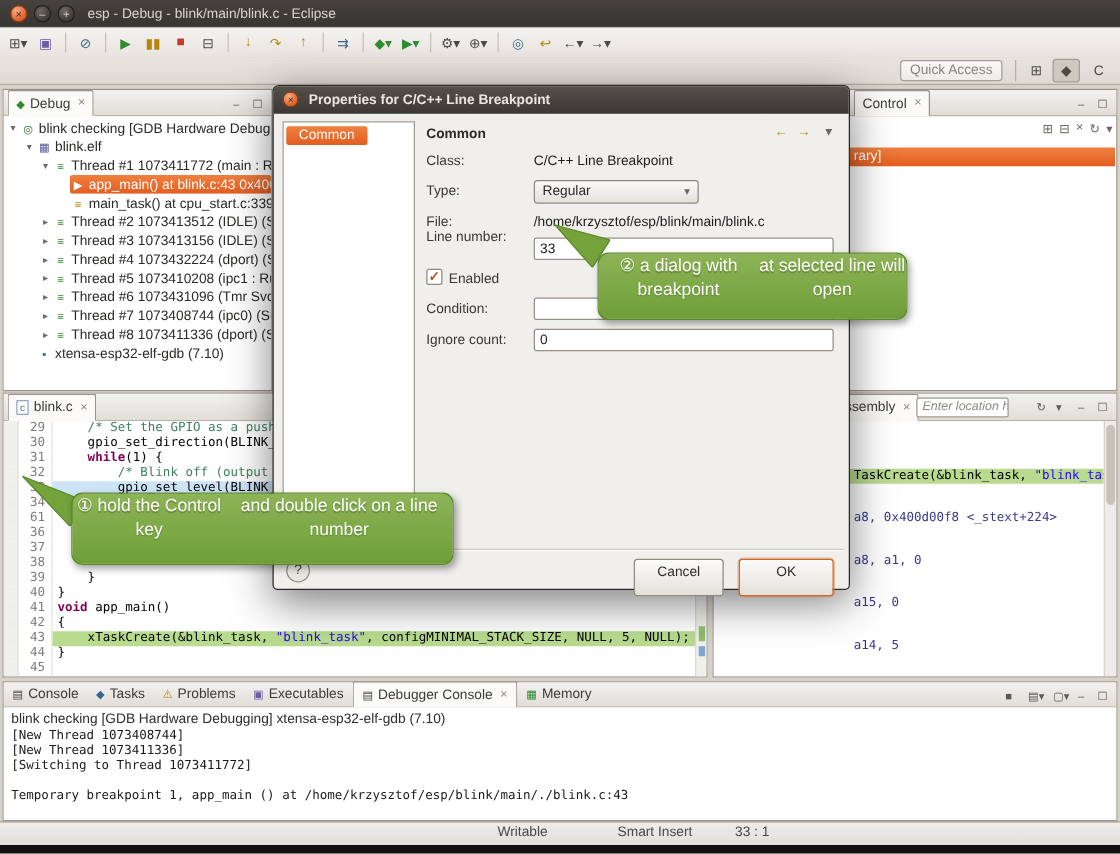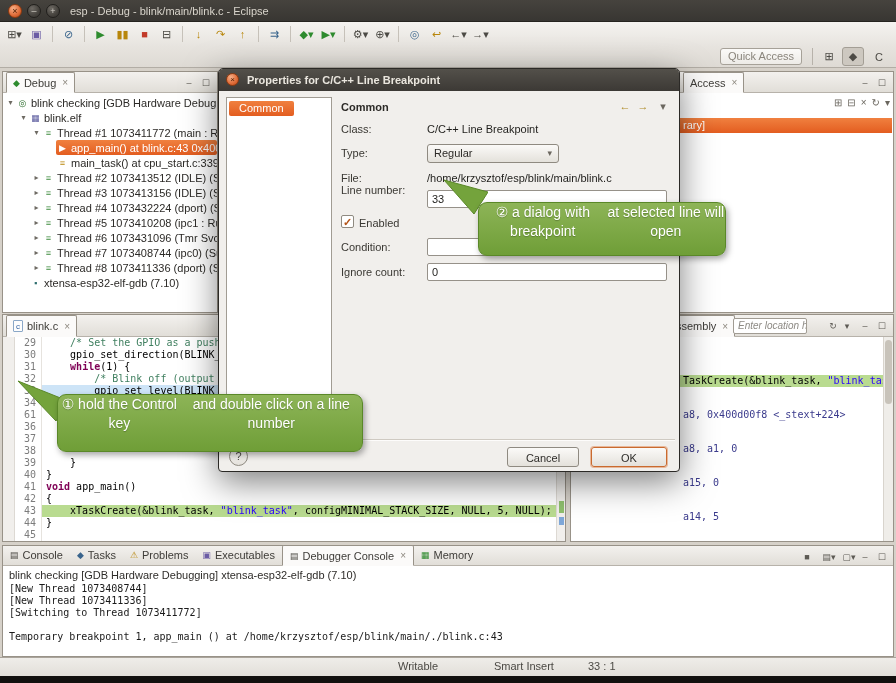--- a/index.html
+++ b/index.html
@@ -103,21 +103,21 @@
   #dlg-section{position:absolute;left:122px;top:32px;font-size:11px;font-weight:bold;color:#2c2a27;}
   .navic{position:absolute;top:29px;width:16px;height:16px;font-size:11px;color:#b08c28;text-align:center;line-height:16px;}
   .dlabel{position:absolute;font-size:11px;color:#3a3833;}
   .dvalue{position:absolute;font-size:11px;color:#1f1e1b;white-space:nowrap;}
   .dinput{position:absolute;height:18px;border:1px solid #969189;border-radius:2px;background:#fff;font-size:11px;font-family:"Liberation Sans",sans-serif;padding:0 4px;color:#1f1e1b;}
   #dlg-select{position:absolute;left:208px;top:75px;width:132px;height:19px;border:1px solid #8f8a81;border-radius:3px;background:linear-gradient(#fbfaf8,#e4e1db);font-size:11px;line-height:17px;padding:0 6px;color:#2c2a27;}
   #dlg-select .sel-arrow{float:right;color:#6b675f;font-size:9px;}
   .cbx{position:absolute;width:13px;height:13px;border:1px solid #8f8a81;border-radius:2px;background:#fff;font-size:11px;line-height:12px;text-align:center;color:#b4551a;font-weight:bold;}
   #dlg-hr{position:absolute;left:4px;right:4px;top:370px;border-top:1px solid #cfcac2;border-bottom:1px solid #fdfcfb;}
   #dlg-help{position:absolute;left:10px;top:378px;width:19px;height:19px;border:1px solid #8f8a81;border-radius:50%;background:linear-gradient(#fbfaf8,#e4e1db);font-size:11px;color:#4c4a45;text-align:center;line-height:17px;}
-  .dbtn{position:absolute;top:378px;height:20px;border:1px solid #8f8a81;border-radius:3px;background:linear-gradient(#fbfaf8,#e4e1db);font-size:11px;color:#2f2d2a;text-align:center;line-height:20px;}
+  .dbtn{position:absolute;top:378px;height:30px;border:1px solid #8f8a81;border-radius:3px;background:linear-gradient(#fbfaf8,#e4e1db);font-size:11px;color:#2f2d2a;text-align:center;line-height:20px;}
   #dlg-cancel{left:288px;width:72px;}
   #dlg-ok{left:372px;width:76px;border-color:#c96a2f;box-shadow:0 0 0 1px rgba(222,118,56,.45);}
 
   
   .callout{position:absolute;z-index:60;background:linear-gradient(#8db457,#6f9e37);border:1px solid #5a8828;border-radius:9px;box-shadow:2px 3px 6px rgba(0,0,0,.35);color:#fff;text-align:center;font-size:14px;line-height:19px;display:flex;flex-direction:row;justify-content:center;text-shadow:0 1px 1px rgba(0,0,0,.25);}
   .co-arrow{position:absolute;z-index:58;}
 </style>
 </head>
 <body>
 
@@ -268,21 +268,21 @@
             <span class="tic c-gdb">▪</span>
             <span>xtensa-esp32-elf-gdb (7.10)</span>
           </span>
         </div>
     </div>
   </div>
 
   <div id="modules-panel" class="panel">
     <div class="tabstrip">
       <div class="tab active" style="left:5px;">
-        <span>Access</span>
+        <span>Control</span>
         <span class="tclose">×</span>
       </div>
       <div class="pbtn" style="right:20px;">–</div>
       <div class="pbtn" style="right:3px;">☐</div>
     </div>
     <div id="modules-toolbar">
       <span>⊞</span>
       <span>⊟</span>
       <span>×</span>
       <span>↻</span>

